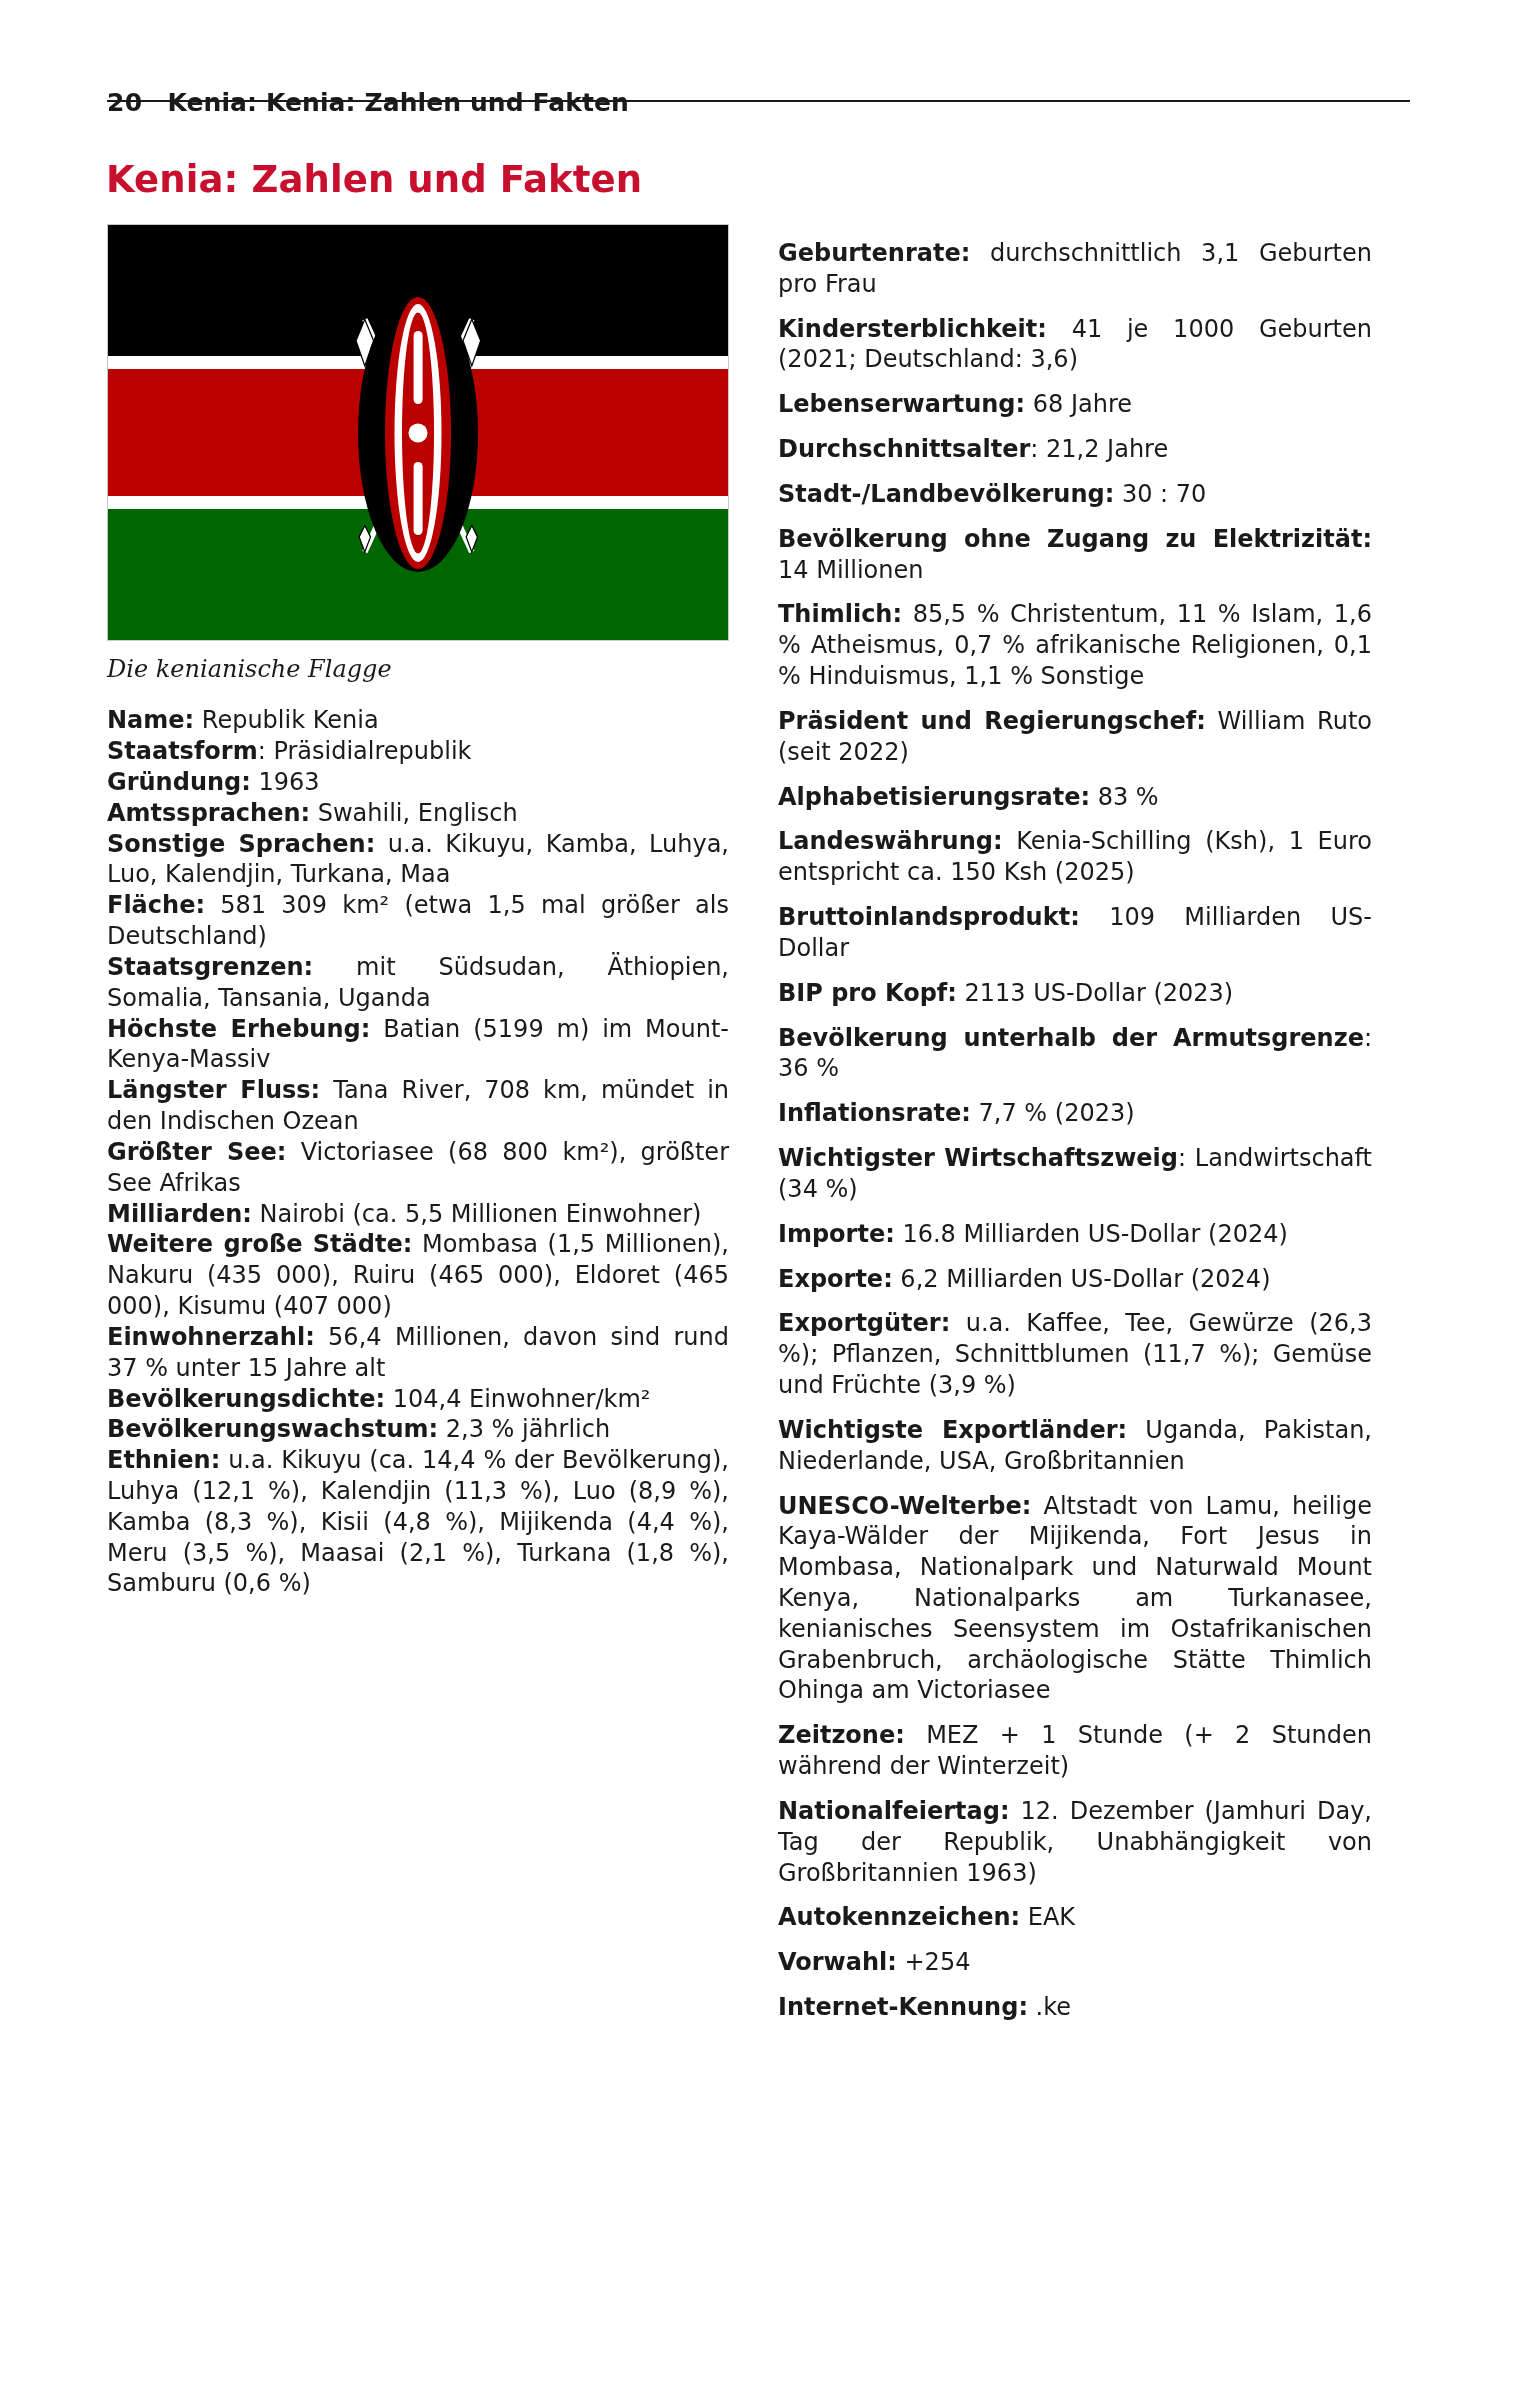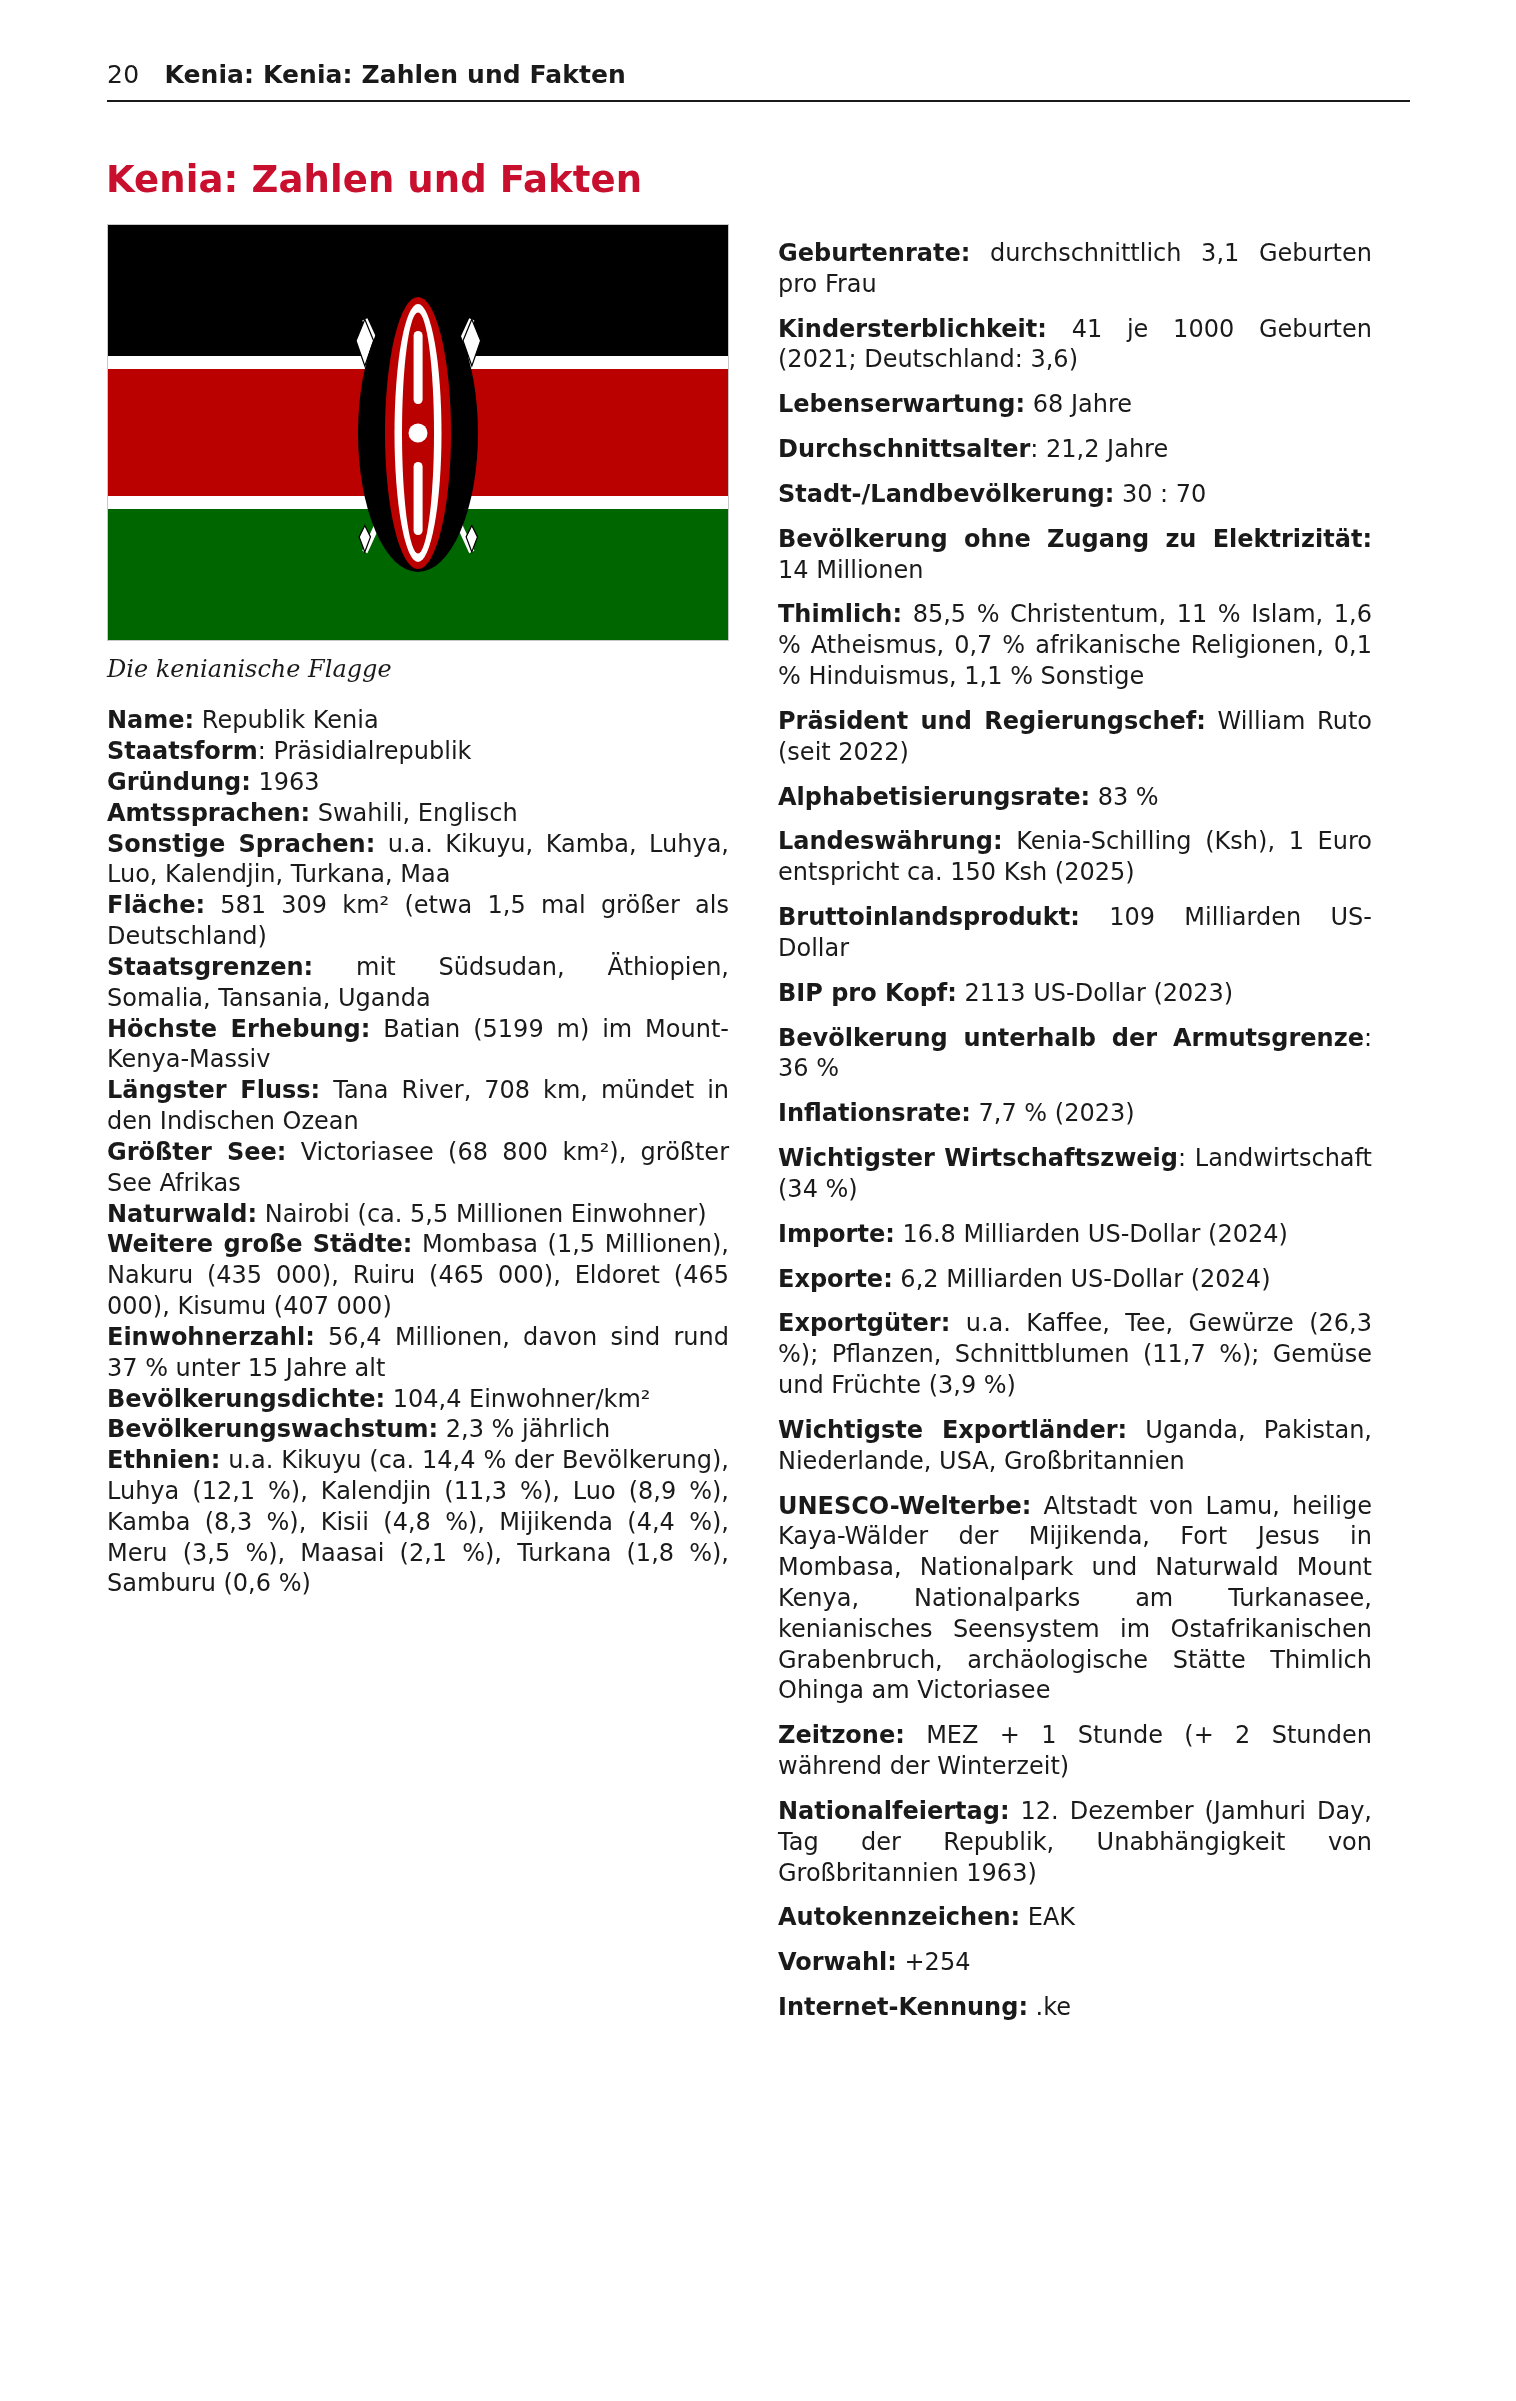--- a/index.html
+++ b/index.html
@@ -27,23 +27,24 @@
     left: 107px;
     top: 60px;
     width: 1301px;
     display: flex;
     align-items: baseline;
     gap: 25px;
     font-family: "DejaVu Sans", sans-serif;
   }
   .runhead .folio {
     font-size: 25px;
-    font-weight: 400;
+    font-weight: 700;
     letter-spacing: 0.3px;
     color: #1a1a1a;
+    margin-top: 28px;
   }
   .runhead .rh-title {
     font-size: 25px;
     font-weight: 700;
     color: #1a1a1a;
     letter-spacing: 0.1px;
   }
   .runhead-rule {
     position: absolute;
     left: 107px;
@@ -224,21 +225,21 @@
       <p><span class="lbl">Name:</span><span> Republik Kenia</span></p>
       <p><span class="lbl">Staatsform</span><span>: Präsidialrepublik</span></p>
       <p><span class="lbl">Gründung:</span><span> 1963</span></p>
       <p><span class="lbl">Amtssprachen:</span><span> Swahili, Englisch</span></p>
       <p><span class="lbl">Sonstige Sprachen:</span><span> u.a. Kikuyu, Kamba, Luhya, Luo, Kalendjin, Turkana, Maa</span></p>
       <p><span class="lbl">Fläche:</span><span> 581 309 km² (etwa 1,5 mal größer als Deutschland)</span></p>
       <p><span class="lbl">Staatsgrenzen:</span><span> mit Südsudan, Äthiopien, Somalia, Tansania, Uganda</span></p>
       <p><span class="lbl">Höchste Erhebung:</span><span> Batian (5199 m) im Mount-Kenya-Massiv</span></p>
       <p><span class="lbl">Längster Fluss:</span><span> Tana River, 708 km, mündet in den Indischen Ozean</span></p>
       <p><span class="lbl">Größter See:</span><span> Victoriasee (68 800 km²), größter See Afrikas</span></p>
-      <p><span class="lbl">Naturwald:</span><span> Nairobi (ca. 5,5 Millionen Einwohner)</span></p>
+      <p><span class="lbl">Milliarden:</span><span> Nairobi (ca. 5,5 Millionen Einwohner)</span></p>
       <p><span class="lbl">Weitere große Städte:</span><span> Mombasa (1,5 Millionen), Nakuru (435 000), Ruiru (465 000), Eldoret (465 000), Kisumu (407 000)</span></p>
       <p><span class="lbl">Einwohnerzahl:</span><span> 56,4 Millionen, davon sind rund 37 % unter 15 Jahre alt</span></p>
       <p><span class="lbl">Bevölkerungsdichte:</span><span> 104,4 Einwohner/km²</span></p>
       <p><span class="lbl">Bevölkerungswachstum:</span><span> 2,3 % jährlich</span></p>
       <p><span class="lbl">Ethnien:</span><span> u.a. Kikuyu (ca. 14,4 % der Bevölkerung), Luhya (12,1 %), Kalendjin (11,3 %), Luo (8,9 %), Kamba (8,3 %), Kisii (4,8 %), Mijikenda (4,4 %), Meru (3,5 %), Maasai (2,1 %), Turkana (1,8 %), Samburu (0,6 %)</span></p>
     </div>
   </div>
 
   <div class="col col-right">
     <div>

